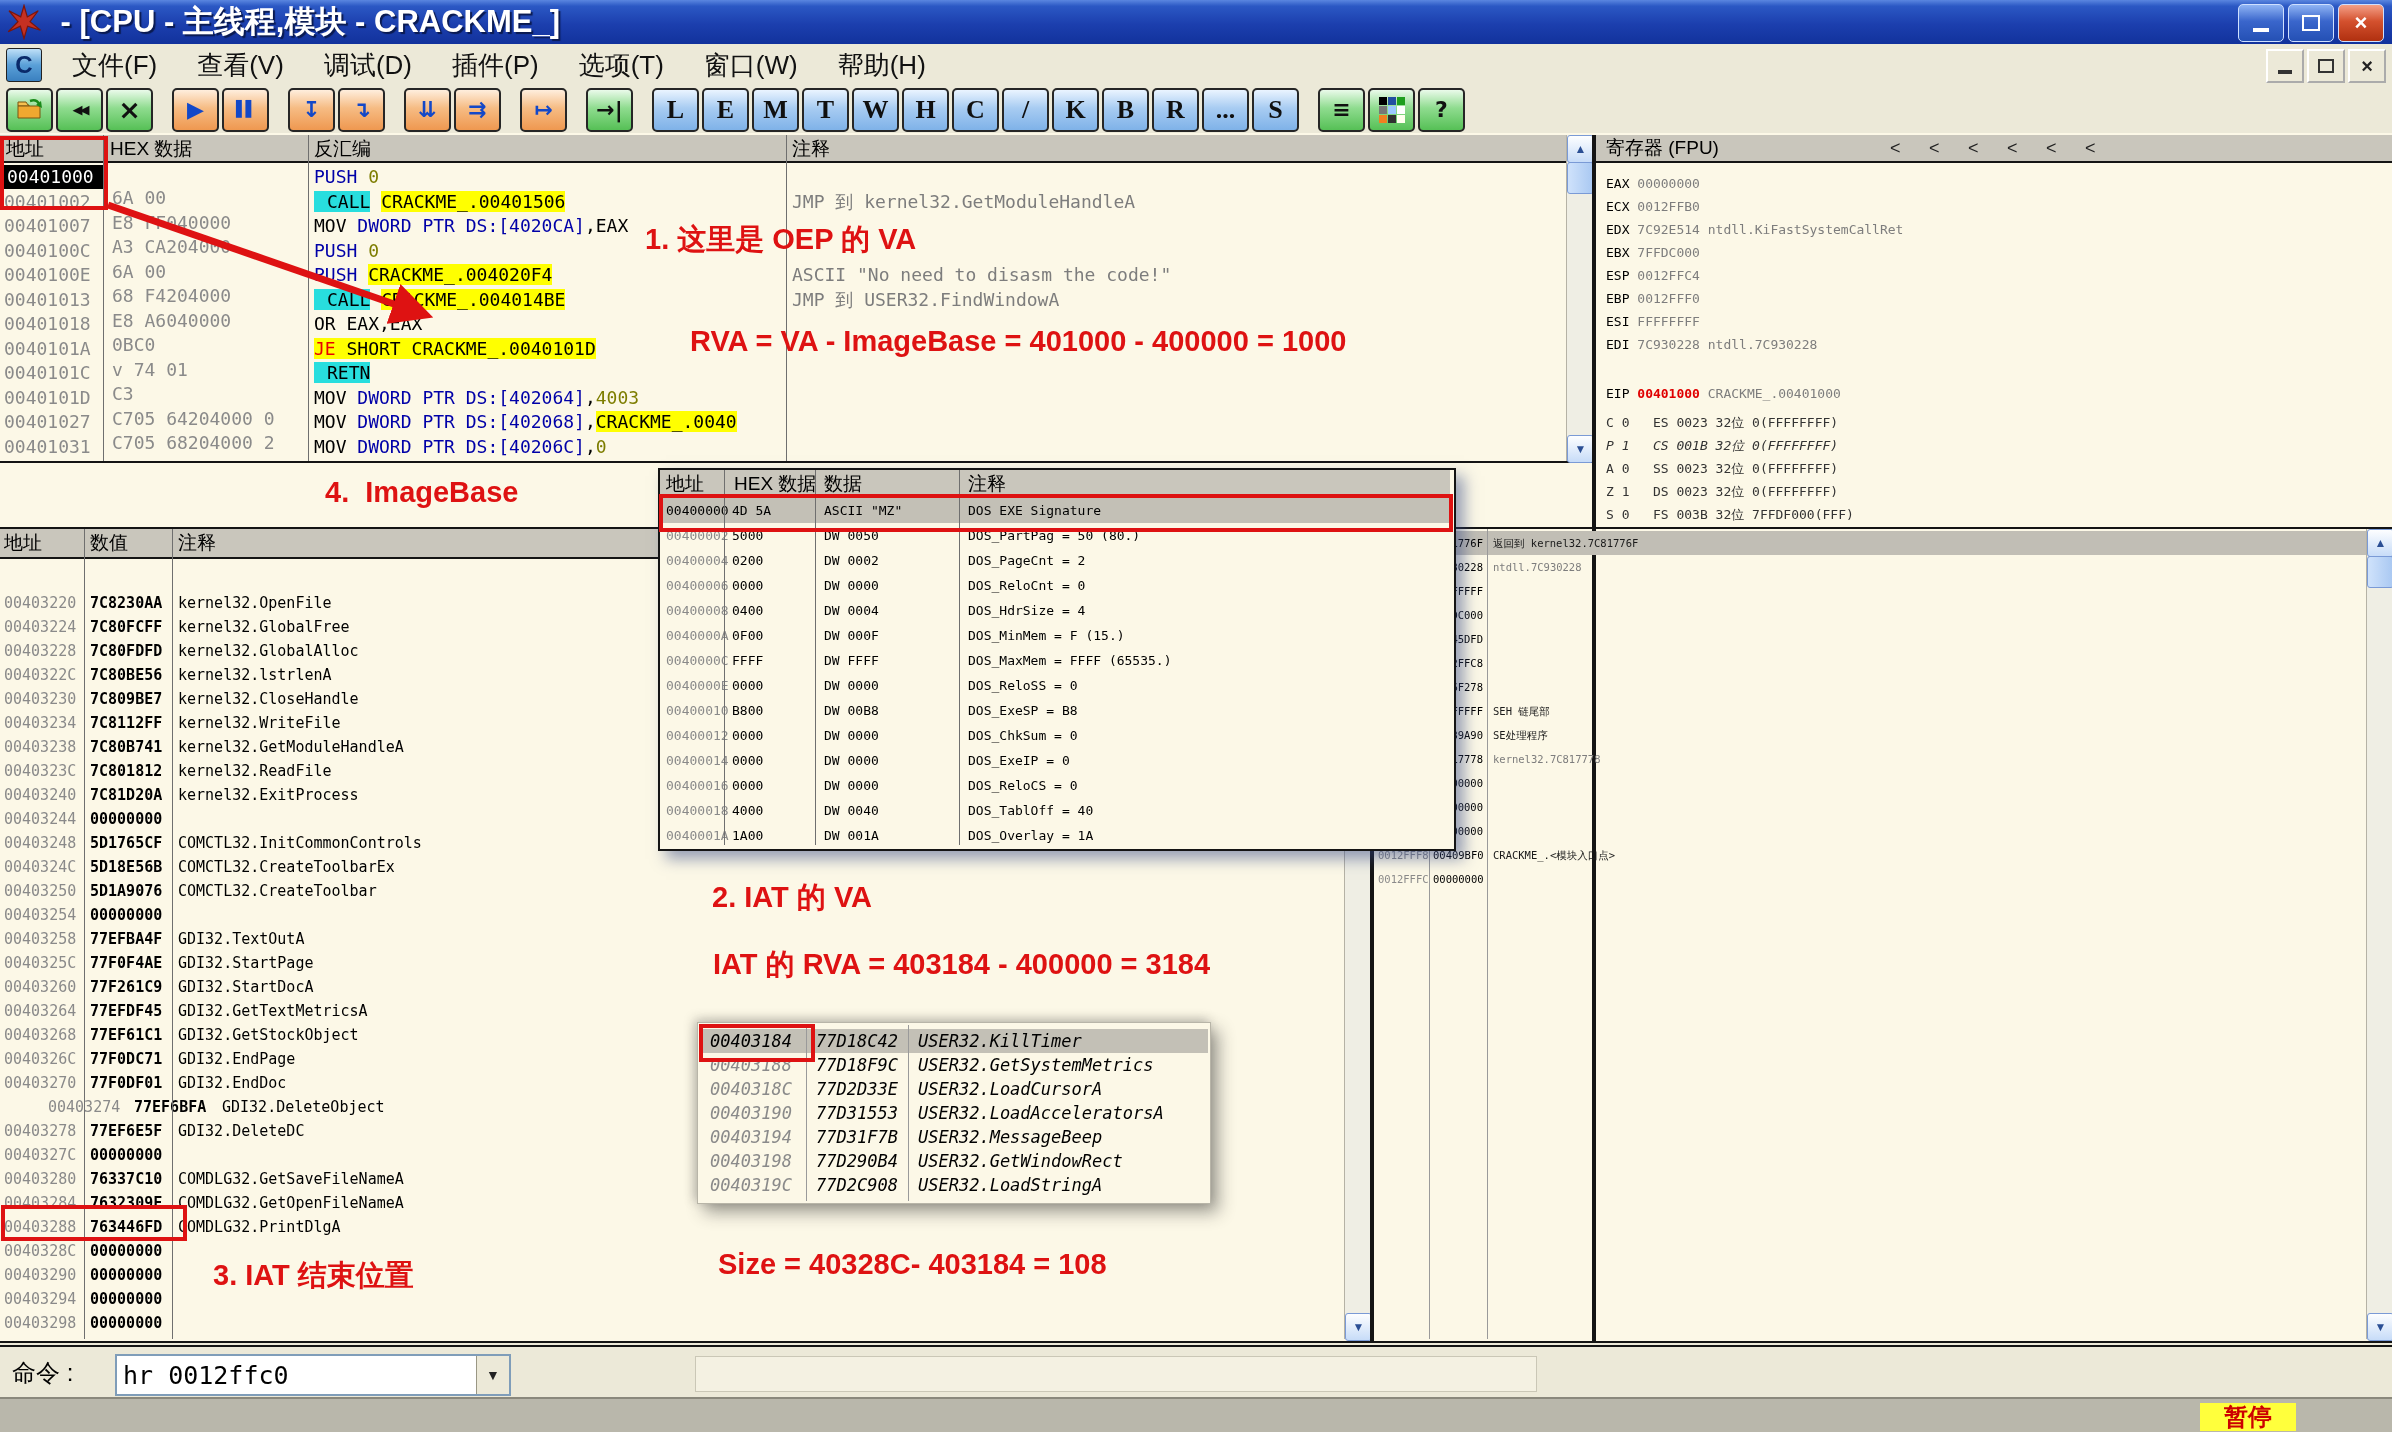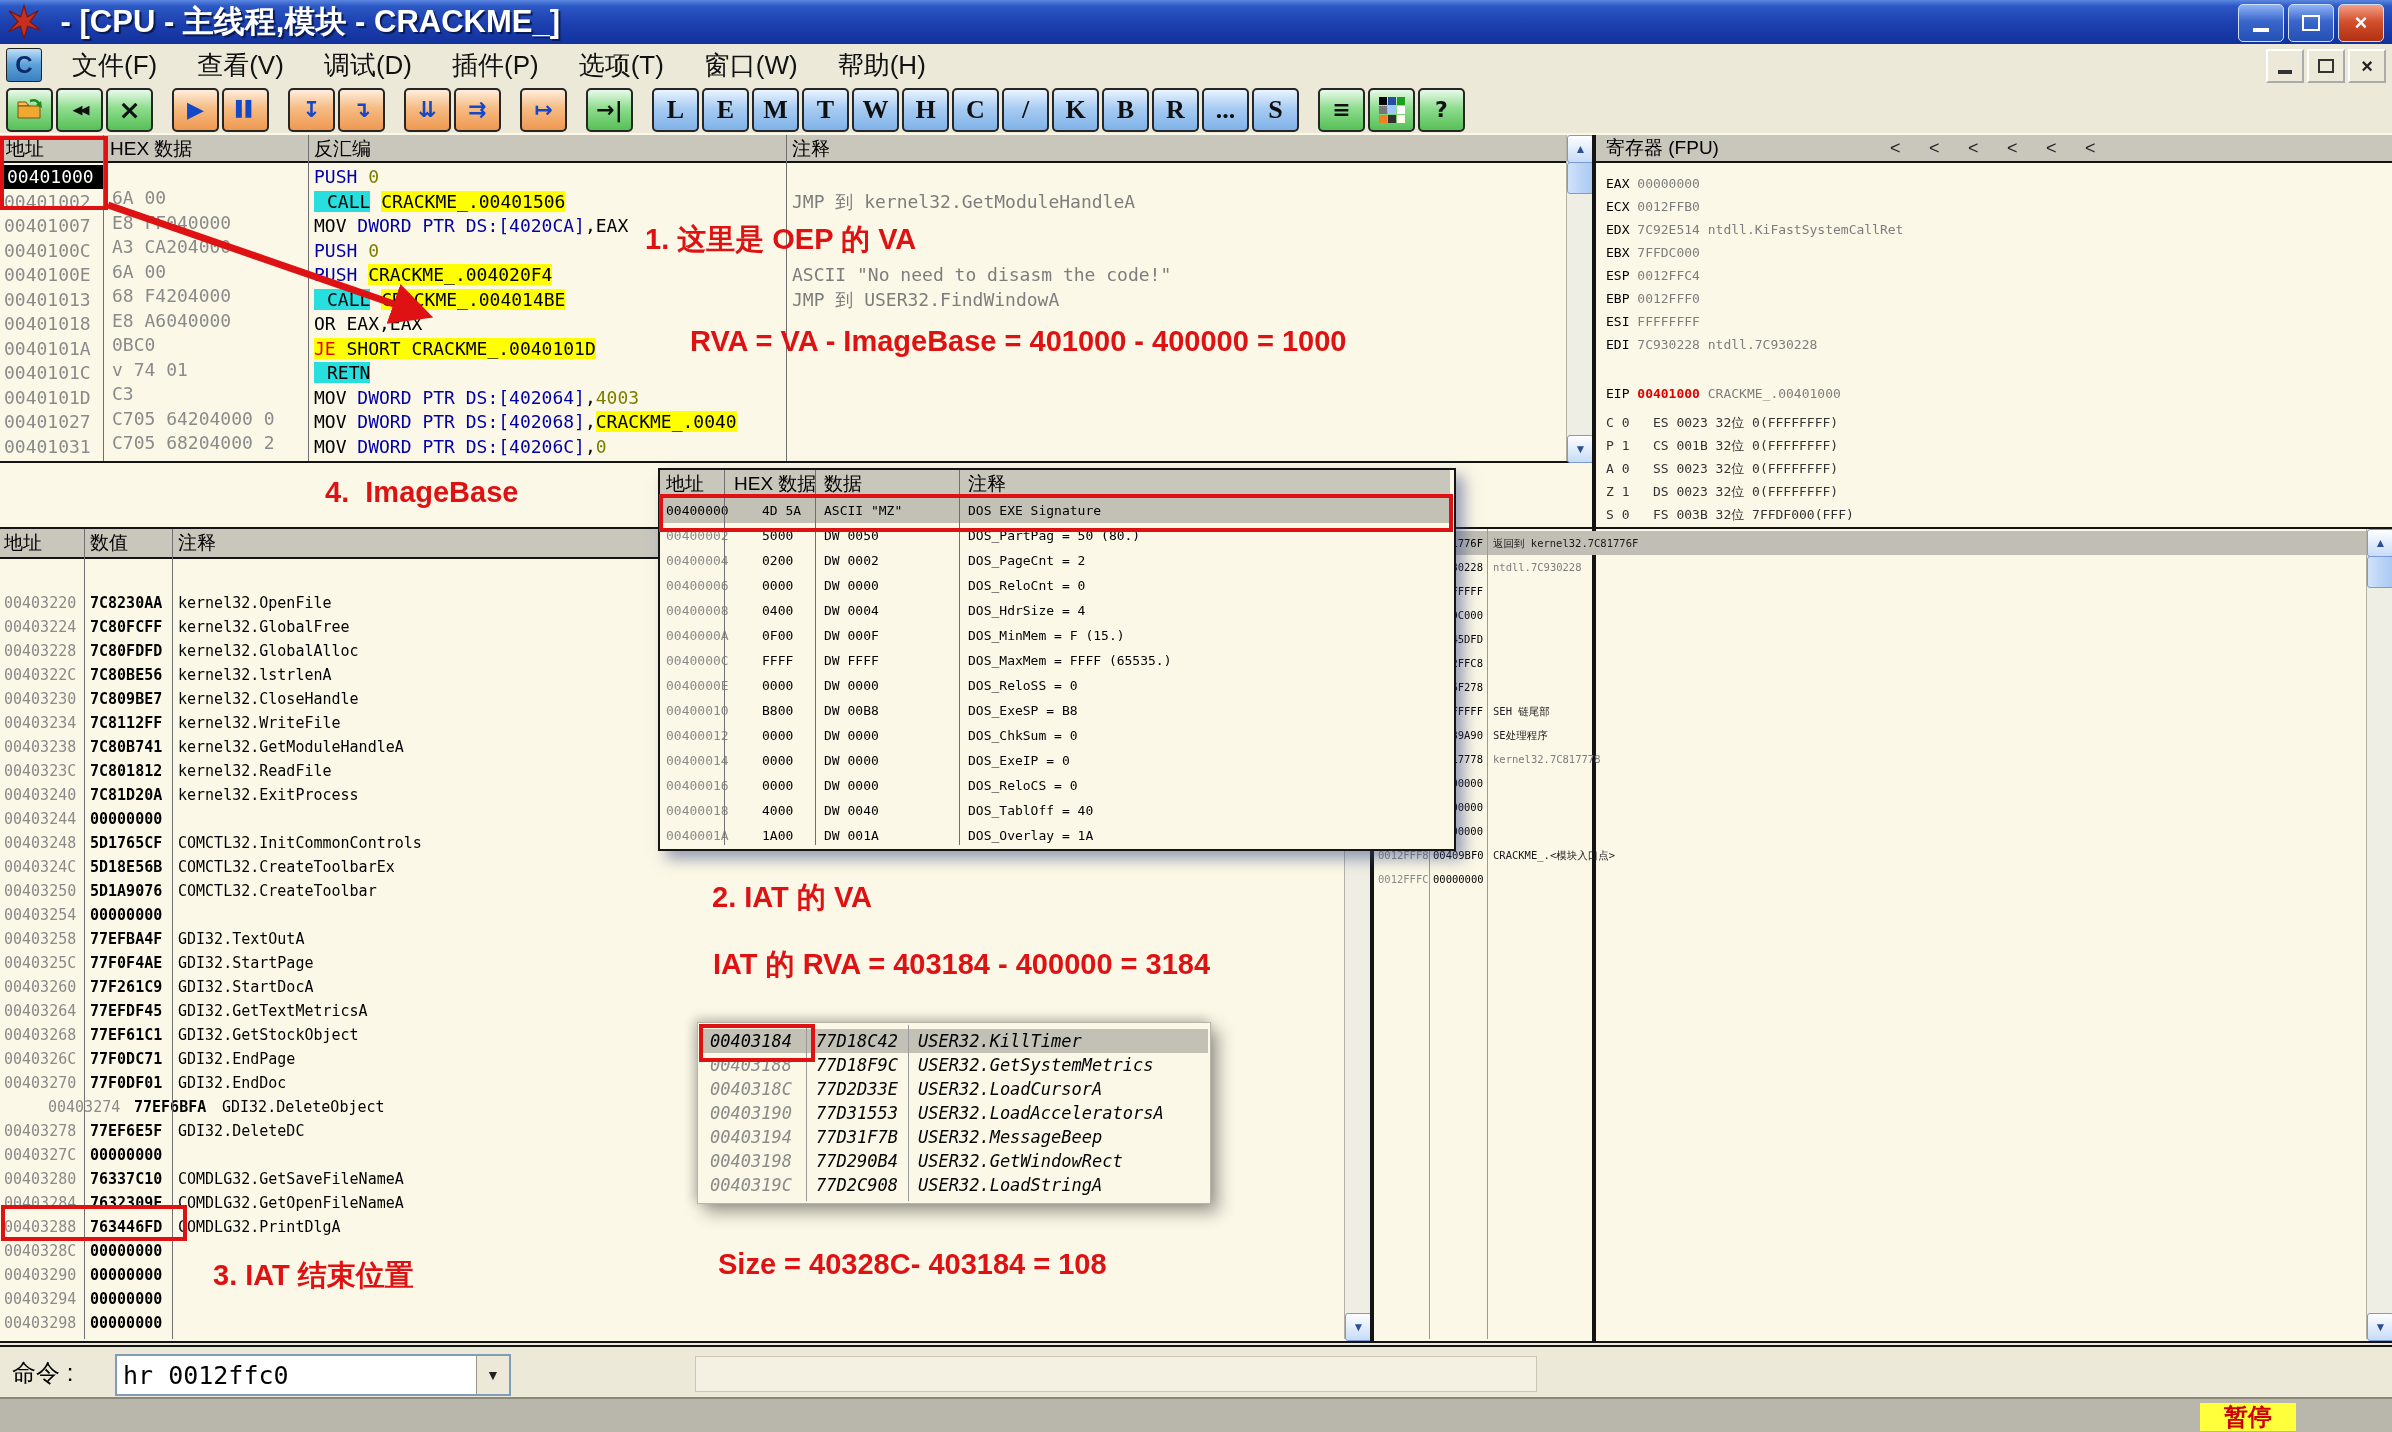--- a/index.html
+++ b/index.html
@@ -85,21 +85,21 @@
   .sv{position:absolute;left:59px;width:50px;text-align:right;color:#000;}
   .sc{position:absolute;left:119px;color:#7d7d7d;}
   .sc.dark{color:#1a1a1a;}
   
   #dump-overlay{position:absolute;left:658px;top:335px;width:794px;height:379px;background:#fcf8e7;
     border:2px solid #141414;box-shadow:8px 8px 14px rgba(50,70,130,0.5);z-index:5;}
   .durow{position:absolute;left:0;width:790px;height:25px;font-size:13px;line-height:25px;white-space:pre;}
   .durow.sel{background:#c3c0b6;}
   .dua{position:absolute;left:6px;color:#8a8a8a;}
   .durow.sel .dua{color:#000;}
-  .duh{position:absolute;left:90px;color:#000;margin-left:12px;}
+  .duh{position:absolute;left:60px;color:#000;margin-left:12px;}
   .dud{position:absolute;left:164px;color:#000;}
   .duc{position:absolute;left:308px;color:#000;}
   
   #iat-overlay{position:absolute;left:697px;top:889px;width:512px;height:180px;background:#fcf8e7;
     border:1px solid #b8b5a8;box-shadow:7px 8px 16px rgba(40,40,40,0.45),-3px -3px 10px rgba(40,40,40,0.25);z-index:5;font-style:italic;}
   .irow{position:absolute;left:2px;width:508px;height:24px;font-size:17px;line-height:24px;white-space:pre;}
   .irow.sel{background:#c3c0b6;}
   .ia{position:absolute;left:10px;color:#8a8a8a;}
   .irow.sel .ia{color:#000;}
   .iv{position:absolute;left:116px;color:#000;}
@@ -329,21 +329,21 @@
         <div class="reg-row mono" style="top: 38px;"><span class="regname">EAX </span><span class="regval">00000000</span></div>
         <div class="reg-row mono" style="top: 61px;"><span class="regname">ECX </span><span class="regval">0012FFB0</span></div>
         <div class="reg-row mono" style="top: 84px;"><span class="regname">EDX </span><span class="regval">7C92E514</span><span class="regx"> ntdll.KiFastSystemCallRet</span></div>
         <div class="reg-row mono" style="top: 107px;"><span class="regname">EBX </span><span class="regval">7FFDC000</span></div>
         <div class="reg-row mono" style="top: 130px;"><span class="regname">ESP </span><span class="regval">0012FFC4</span></div>
         <div class="reg-row mono" style="top: 153px;"><span class="regname">EBP </span><span class="regval">0012FFF0</span></div>
         <div class="reg-row mono" style="top: 176px;"><span class="regname">ESI </span><span class="regval">FFFFFFFF</span></div>
         <div class="reg-row mono" style="top: 199px;"><span class="regname">EDI </span><span class="regval">7C930228</span><span class="regx"> ntdll.7C930228</span></div>
         <div class="reg-row mono" style="top: 248px;"><span class="regname">EIP </span><span class="regval red">00401000</span><span class="regx"> CRACKME_.00401000</span></div>
         <div class="flag-row mono" style="top: 277px;">C 0   ES 0023 32位 0(FFFFFFFF)</div>
-        <div class="flag-row mono" style="top: 300px;">P 1   CS 001B 32位 0(FFFFFFFF)</div>
+        <div class="flag-row mono" style="top: 300px; font-style: italic;">P 1   CS 001B 32位 0(FFFFFFFF)</div>
         <div class="flag-row mono" style="top: 323px;">A 0   SS 0023 32位 0(FFFFFFFF)</div>
         <div class="flag-row mono" style="top: 346px;">Z 1   DS 0023 32位 0(FFFFFFFF)</div>
         <div class="flag-row mono" style="top: 369px;">S 0   FS 003B 32位 7FFDF000(FFF)</div>
       </div>
     <div class="hline" style="left:0;top:394px;width:2392px;height:2px;"></div>
 
     <div class="pane-header" id="table-header" style="left:0;top:396px;width:1370px;height:28px;">
         <span class="hcell" style="left: 4px; top: 1px;">地址</span>
         <span class="hcell" style="left: 90px; top: 1px;">数值</span>
         <span class="hcell" style="left: 178px; top: 1px;">注释</span>

